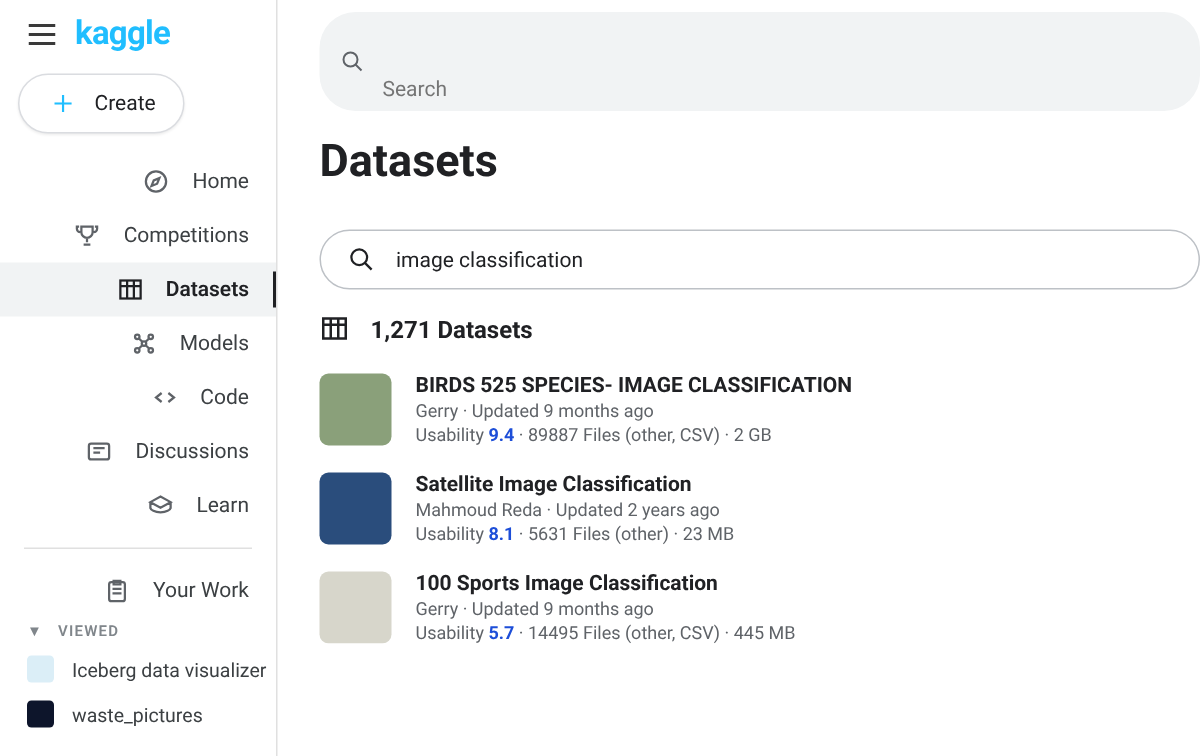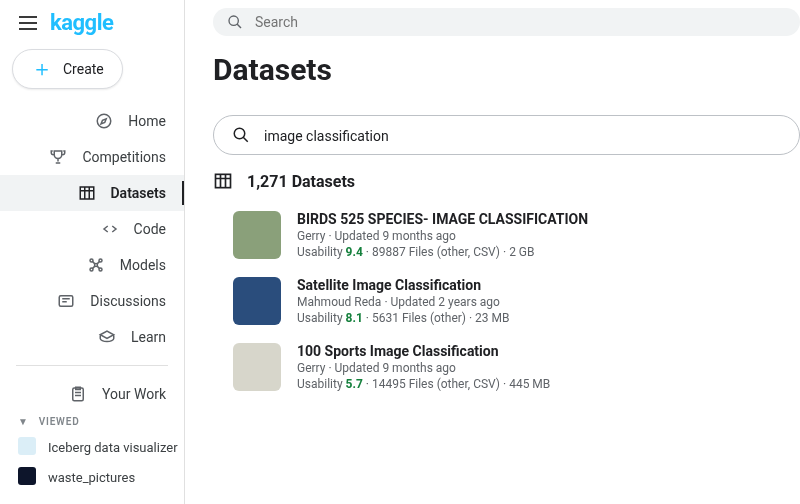--- a/index.html
+++ b/index.html
@@ -20,38 +20,38 @@
   .nav-item.active .ico { color: #202124; }
   .divider { height: 1px; background: #e0e0e0; margin: 10px 16px; }
   .section-head { display: flex; align-items: center; gap: 10px; padding: 4px 18px; font-size: 10px; letter-spacing: 0.8px; color: #80868b; font-weight: 600; }
   .viewed-list { display: flex; flex-direction: column; }
   .viewed-item { display: flex; align-items: flex-end; gap: 12px; padding: 6px 18px; font-size: 13px; color: #3c4043; cursor: pointer; white-space: nowrap; overflow: hidden; text-overflow: ellipsis; }
   .thumb-s { width: 18px; height: 18px; border-radius: 3px; flex-shrink: 0; }
   
   .main { flex: 1; display: flex; flex-direction: column; overflow: hidden; }
   .topsearch { padding: 8px 0 8px 28px; }
   .topsearch-inner { display: flex; align-items: center; gap: 12px; background: #f1f3f4; border-radius: 24px; padding: 6px 14px; width: 100%; }
-  .topsearch-inner input { border: none; background: transparent; outline: none; font-size: 14px; flex: 1; color: #5f6368; }
+  .topsearch-inner input { border: none; background: transparent; outline: none; font-size: 14px; flex: 1; color: #5f6368; margin-top: 38px; }
   .content { padding: 8px 0 0 28px; overflow: hidden; }
   h1.page-title { font-size: 30px; font-weight: 700; color: #202124; margin-bottom: 28px; }
   .ds-search { border: 1px solid #bdc1c6; border-radius: 28px; padding: 10px 18px; display: flex; align-items: flex-end; gap: 14px; margin-bottom: 16px; }
   .ds-search input { border: none; outline: none; font-size: 14px; flex: 1; color: #202124; }
   .chip-row { display: flex; gap: 8px; margin-bottom: 24px; }
   .chip { background: #e8eaed; border-radius: 16px; padding: 5px 10px 5px 14px; font-size: 13px; font-weight: 600; color: #3c4043; display: inline-flex; align-items: center; gap: 8px; cursor: pointer; }
   .chip .x { font-size: 14px; color: #3c4043; cursor: pointer; }
   .results-head { display: flex; align-items: center; gap: 14px; margin-bottom: 20px; }
   .results-head .ico { width: 20px; height: 20px; color: #202124; }
   .results-head .txt { font-size: 16px; font-weight: 700; color: #202124; }
   .result-list { display: flex; flex-direction: column; gap: 18px; }
-  .result { display: flex; gap: 16px; align-items: flex-start; margin-left: 20px; }
+  .result { display: flex; gap: 16px; align-items: flex-start; }
   .result .thumb { width: 48px; height: 48px; border-radius: 6px; flex-shrink: 0; }
   .result .meta { display: flex; flex-direction: column; gap: 2px; }
   .result .title { font-size: 14px; font-weight: 700; color: #202124; cursor: pointer; }
   .result .sub { font-size: 12px; color: #5f6368; }
-  .result .sub b { font-weight: 700; color: #15803d; }
+  .result .sub b { font-weight: 700; color: #1d4ed8; }
   svg { display: block; }
 </style>
 </head>
 <body>
 
 <aside class="sidebar">
   <div class="sidebar-top">
     <div class="menu-btn">
       <svg width="18" height="14" viewBox="0 0 18 14">
           <path d="M0 1h18M0 7h18M0 13h18" stroke="currentColor" stroke-width="2"></path>
@@ -84,45 +84,45 @@
       <span>Competitions</span>
     </div>
     <div class="nav-item active">
       <span class="ico">
           <svg width="18" height="18" viewBox="0 0 24 24" fill="none" stroke="currentColor" stroke-width="2">
             <rect x="3" y="4" width="18" height="16"></rect>
             <path d="M3 9h18M9 4v16M15 4v16"></path>
           </svg>
         </span>
       <span>Datasets</span>
-    </div>
-    <div class="nav-item">
-      <span class="ico">
-          <svg width="18" height="18" viewBox="0 0 24 24" fill="none" stroke="currentColor" stroke-width="2">
-            <path d="M9 8l-5 4 5 4M15 8l5 4-5 4"></path>
-          </svg>
-        </span>
-      <span>Code</span>
     </div>
     <div class="nav-item">
       <span class="ico">
           <svg width="18" height="18" viewBox="0 0 24 24" fill="none" stroke="currentColor" stroke-width="2">
             <circle cx="6" cy="6" r="2"></circle>
             <circle cx="18" cy="6" r="2"></circle>
             <circle cx="6" cy="18" r="2"></circle>
             <circle cx="18" cy="18" r="2"></circle>
             <circle cx="12" cy="12" r="2"></circle>
             <path d="M7.5 7.5l3 3M16.5 7.5l-3 3M7.5 16.5l3-3M16.5 16.5l-3-3"></path>
           </svg>
         </span>
       <span>Models</span>
     </div>
     <div class="nav-item">
       <span class="ico">
           <svg width="18" height="18" viewBox="0 0 24 24" fill="none" stroke="currentColor" stroke-width="2">
+            <path d="M9 8l-5 4 5 4M15 8l5 4-5 4"></path>
+          </svg>
+        </span>
+      <span>Code</span>
+    </div>
+    <div class="nav-item">
+      <span class="ico">
+          <svg width="18" height="18" viewBox="0 0 24 24" fill="none" stroke="currentColor" stroke-width="2">
             <rect x="3" y="5" width="18" height="14" rx="2"></rect>
             <path d="M7 9h10M7 13h6"></path>
           </svg>
         </span>
       <span>Discussions</span>
     </div>
     <div class="nav-item">
       <span class="ico">
           <svg width="18" height="18" viewBox="0 0 24 24" fill="none" stroke="currentColor" stroke-width="2">
             <path d="M3 9l9-5 9 5-9 5-9-5zM3 9v5c0 2 4 4 9 4s9-2 9-4V9"></path>

